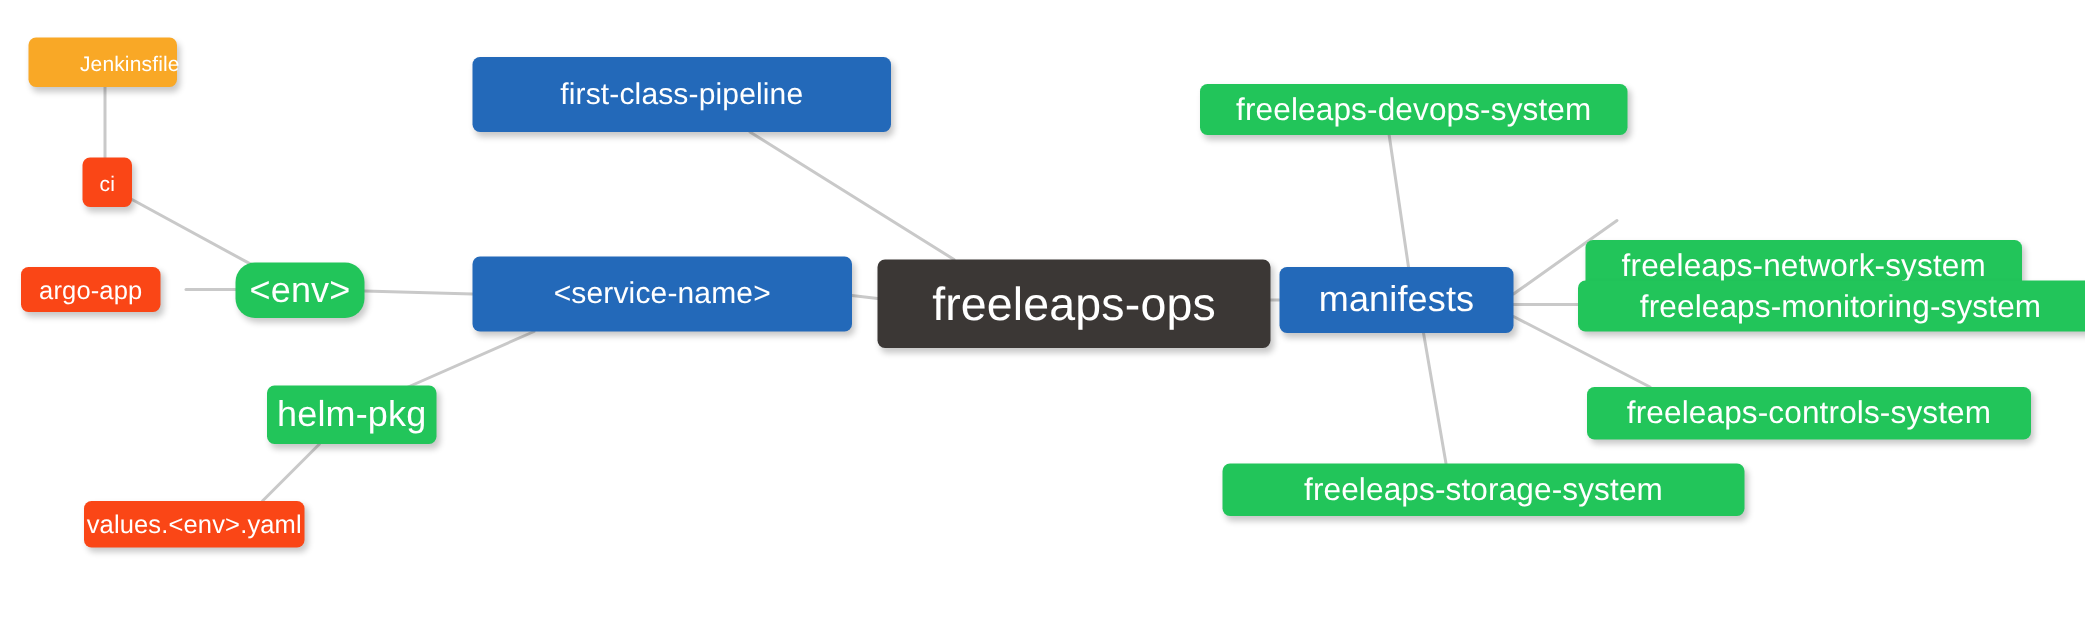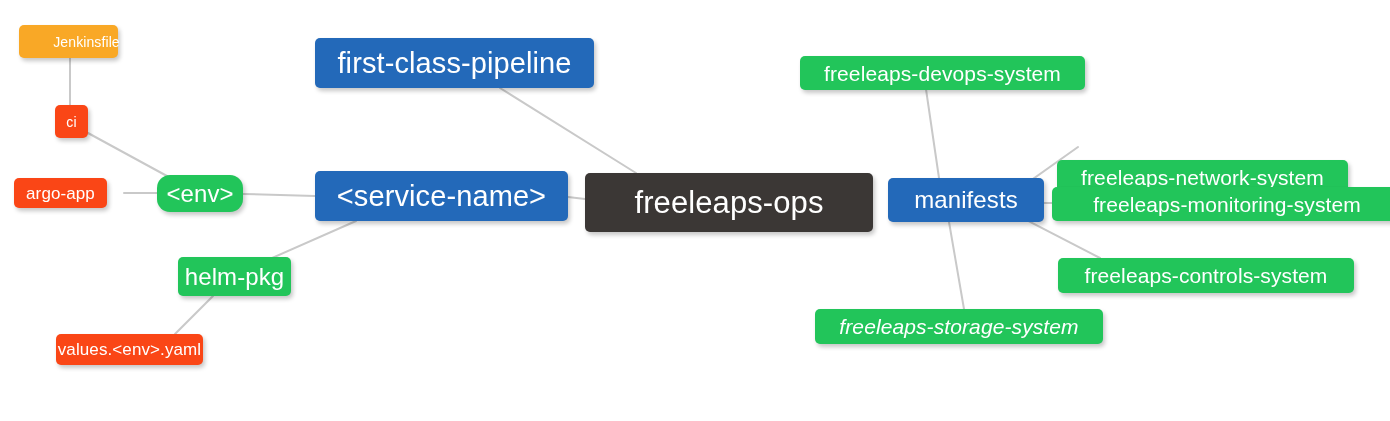--- a/index.html
+++ b/index.html
@@ -39,21 +39,21 @@
     line-height: 1;
     letter-spacing: 0.1px;
   }
   .n-root      { background: #3b3735; }
   .n-blue      { background: #2369b9; }
   .n-green     { background: #22c55a; }
   .n-orange    { background: #f9a826; padding-left: 36px; }
   .n-red       { background: #fa4616; }
 
   .sz-root  { font-size: 31px; }
-  .sz-xl    { font-size: 29px; }
+  .sz-xl    { font-size: 20px; }
   .sz-lg    { font-size: 24px; }
   .sz-md    { font-size: 21px; }
   .sz-sm    { font-size: 17px; }
   .sz-xs    { font-size: 14px; }
 </style>
 </head>
 <body>
 
 <div id="canvas">
   <svg id="edges" width="1390" height="421" viewBox="0 0 1390 421">
@@ -74,21 +74,21 @@
     </svg>
   <div id="node-layer">
       <div class="node n-orange sz-xs" style="left: 19px; top: 25px; width: 99px; height: 33px;">Jenkinsfile</div>
       <div class="node n-red sz-xs" style="left: 55px; top: 105px; width: 33px; height: 33px;">ci</div>
       <div class="node n-red sz-sm" style="left: 14px; top: 178px; width: 93px; height: 30px;">argo-app</div>
       <div class="node n-green sz-lg" style="left: 157px; top: 175px; width: 86px; height: 37px; border-radius: 13px;">&lt;env&gt;</div>
       <div class="node n-green sz-lg" style="left: 150px; top: 257px; width: 113px; height: 39px; margin-left: 28px;">helm-pkg</div>
       <div class="node n-red sz-sm" style="left: 8px; top: 334px; width: 147px; height: 31px; margin-left: 48px;">values.&lt;env&gt;.yaml</div>
       <div class="node n-blue sz-xl" style="left: 315px; top: 38px; width: 279px; height: 50px;">first-class-pipeline</div>
       <div class="node n-blue sz-xl" style="left: 315px; top: 171px; width: 253px; height: 50px;">&lt;service-name&gt;</div>
-      <div class="node n-root sz-root" style="left: 585px; top: 173px; width: 288px; height: 59px;">freeleaps-ops</div>
-      <div class="node n-blue sz-lg" style="left: 888px; top: 178px; width: 156px; height: 44px;">manifests</div>
+      <div class="node n-root sz-root" style="left: 585px; top: 173px; width: 262px; height: 59px;">freeleaps-ops</div>
+      <div class="node n-blue sz-lg" style="left: 853px; top: 178px; width: 156px; height: 44px;">manifests</div>
       <div class="node n-green sz-md" style="left: 800px; top: 28px; width: 285px; height: 34px; margin-top: 28px;">freeleaps-devops-system</div>
       <div class="node n-green sz-md" style="left: 1057px; top: 112px; width: 291px; height: 35px; margin-top: 48px;">freeleaps-network-system</div>
       <div class="node n-green sz-md" style="left: 1052px; top: 187px; width: 350px; height: 34px;">freeleaps-monitoring-system</div>
       <div class="node n-green sz-md" style="left: 1058px; top: 258px; width: 296px; height: 35px;">freeleaps-controls-system</div>
-      <div class="node n-green sz-md" style="left: 815px; top: 309px; width: 288px; height: 35px; font-style: italic;">freeleaps-storage-system</div>
+      <div class="node n-green sz-md" style="left: 815px; top: 309px; width: 348px; height: 35px;">freeleaps-storage-system</div>
     </div>
 </div>
 
 </body></html>

